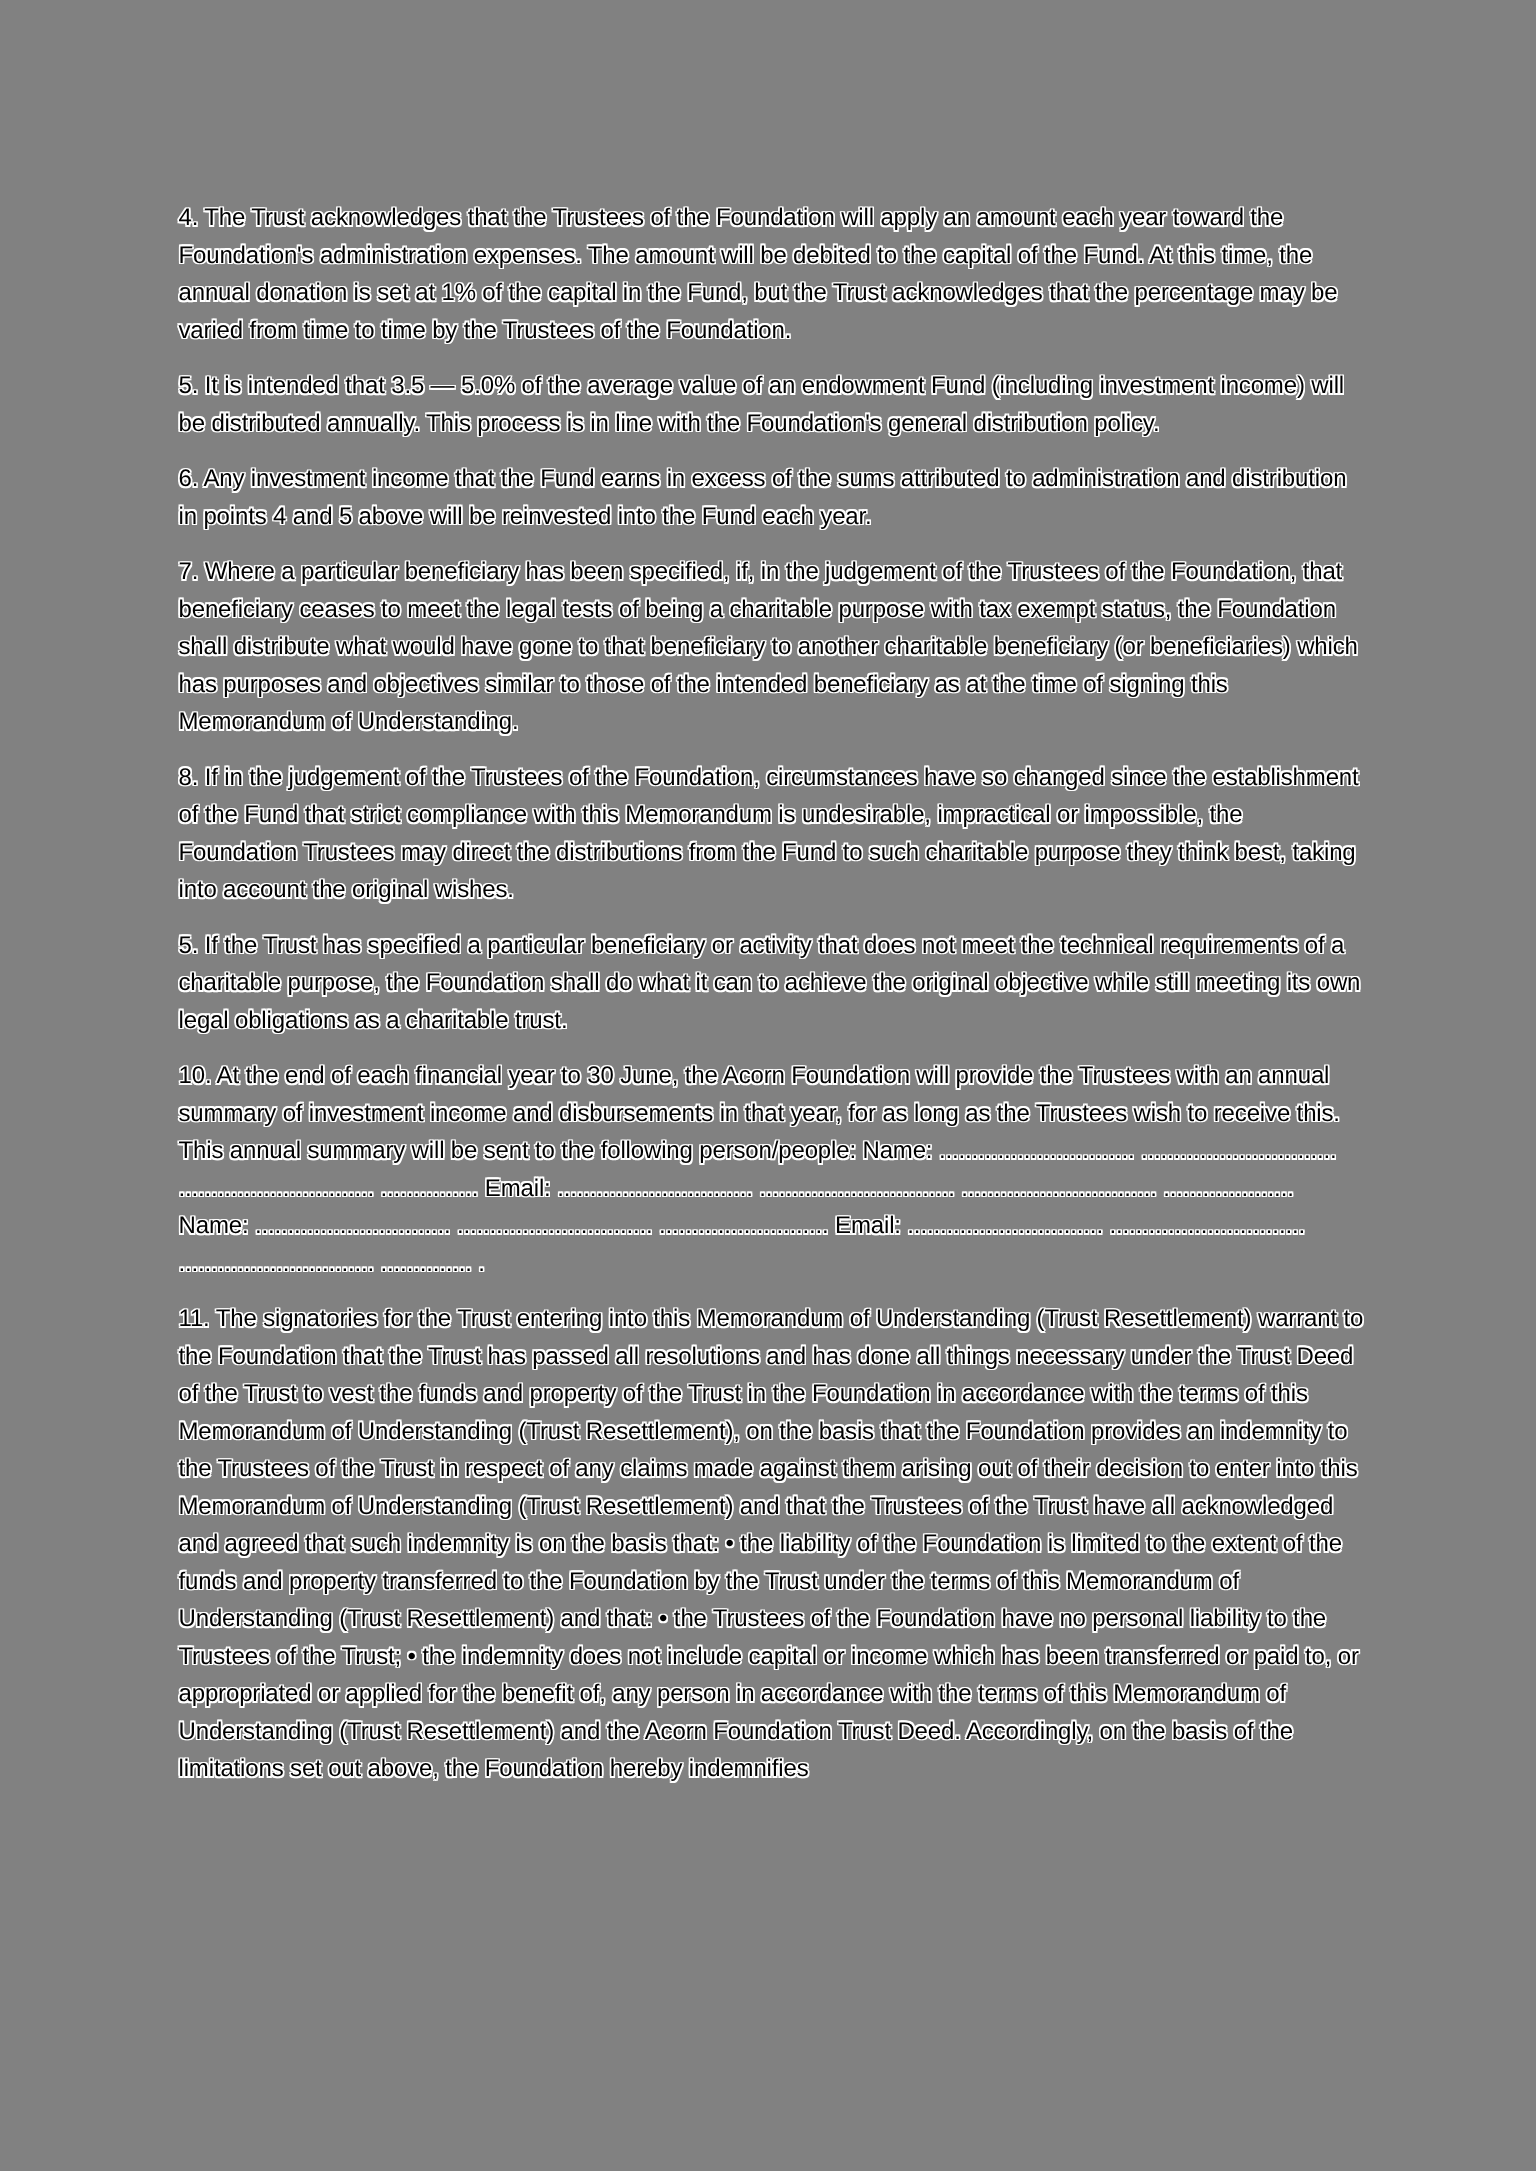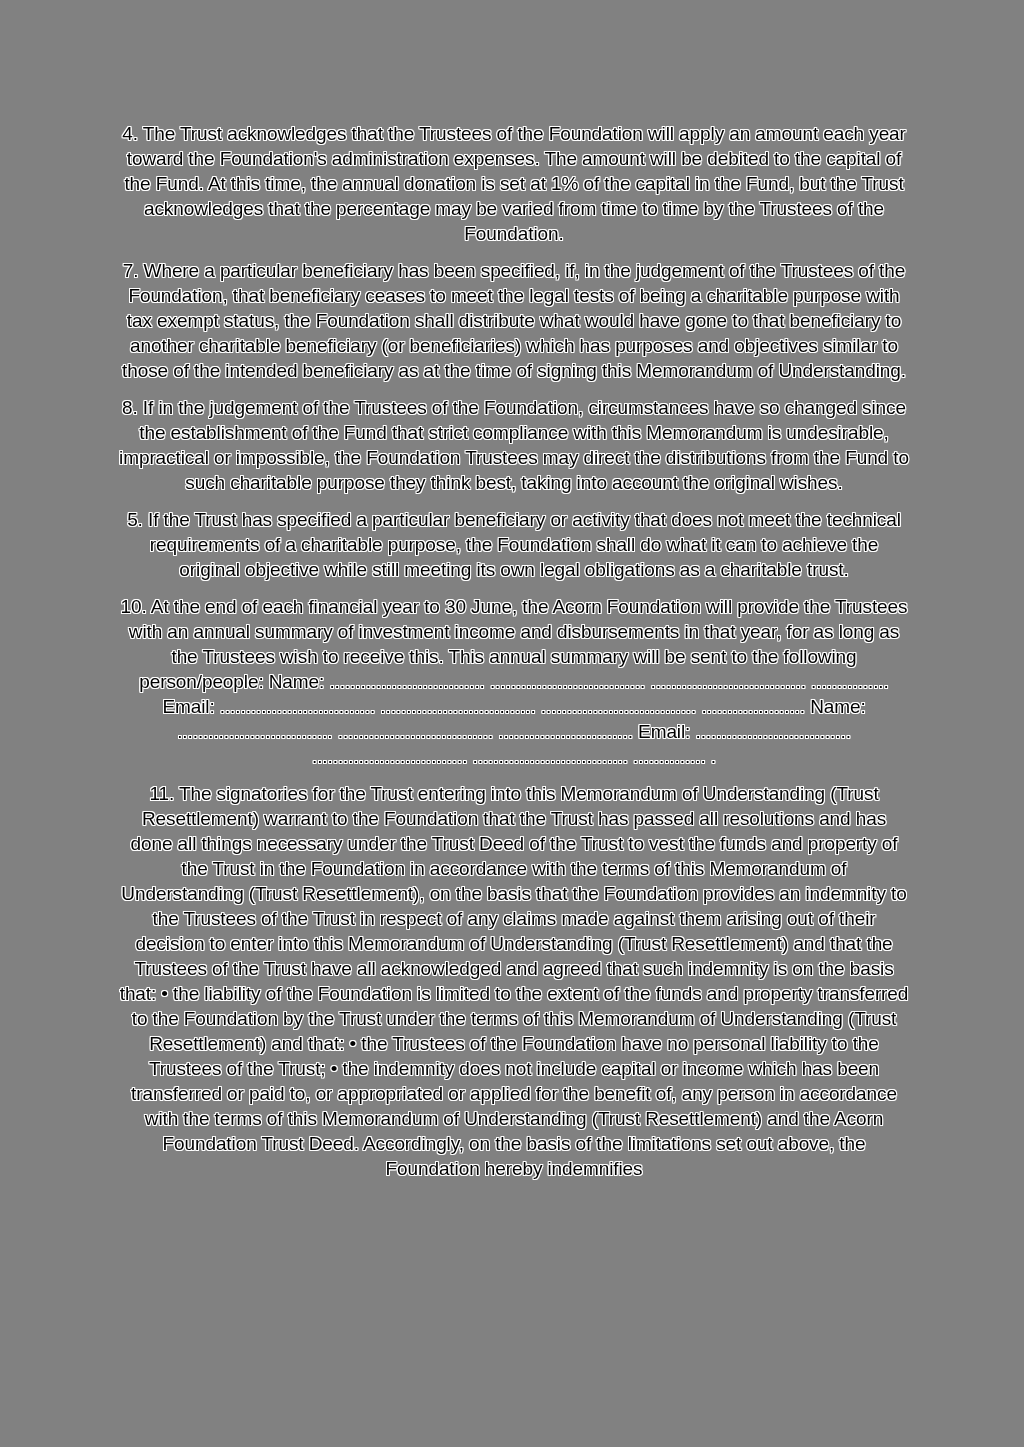--- a/index.html
+++ b/index.html
@@ -13,44 +13,46 @@
     overflow: hidden;
     position: relative;
   }
   .doc {
     position: absolute;
     left: 119px;
     top: 121px;
     width: 790px;
   }
   .para {
-    margin: 0 0 12px 0;
+    margin: 12px 0 12px 0;
     font-family: "Liberation Sans", sans-serif;
     font-weight: 400;
-    font-size: 19px;
+    font-size: 16px;
     line-height: 25px;
     letter-spacing: -0.1px;
     color: #000000;
-    text-align: center;
+    text-align: left;
     overflow-wrap: break-word;
     
     text-shadow:
       -1px -1px 0 #ffffff,
        0   -1px 0 #ffffff,
        1px -1px 0 #ffffff,
       -1px  0   0 #ffffff,
        1px  0   0 #ffffff,
       -1px  1px 0 #ffffff,
        0    1px 0 #ffffff,
        1px  1px 0 #ffffff;
   }
 </style>
 </head>
 <body>
 
 <div class="doc">
   <p class="para">4. The Trust acknowledges that the Trustees of the Foundation will apply an amount each year toward the Foundation's administration expenses. The amount will be debited to the capital of the Fund. At this time, the annual donation is set at 1% of the capital in the Fund, but the Trust acknowledges that the percentage may be varied from time to time by the Trustees of the Foundation.</p>
+  <p class="para">5. It is intended that 3.5 — 5.0% of the average value of an endowment Fund (including investment income) will be distributed annually. This process is in line with the Foundation's general distribution policy.</p>
+  <p class="para">6. Any investment income that the Fund earns in excess of the sums attributed to administration and distribution in points 4 and 5 above will be reinvested into the Fund each year.</p>
   <p class="para">7. Where a particular beneficiary has been specified, if, in the judgement of the Trustees of the Foundation, that beneficiary ceases to meet the legal tests of being a charitable purpose with tax exempt status, the Foundation shall distribute what would have gone to that beneficiary to another charitable beneficiary (or beneficiaries) which has purposes and objectives similar to those of the intended beneficiary as at the time of signing this Memorandum of Understanding.</p>
   <p class="para">8. If in the judgement of the Trustees of the Foundation, circumstances have so changed since the establishment of the Fund that strict compliance with this Memorandum is undesirable, impractical or impossible, the Foundation Trustees may direct the distributions from the Fund to such charitable purpose they think best, taking into account the original wishes.</p>
   <p class="para">5. If the Trust has specified a particular beneficiary or activity that does not meet the technical requirements of a charitable purpose, the Foundation shall do what it can to achieve the original objective while still meeting its own legal obligations as a charitable trust.</p>
   <p class="para">10. At the end of each financial year to 30 June, the Acorn Foundation will provide the Trustees with an annual summary of investment income and disbursements in that year, for as long as the Trustees wish to receive this. This annual summary will be sent to the following person/people: Name: .............................. .............................. .............................. ............... Email: .............................. .............................. .............................. .................... Name: .............................. .............................. .......................... Email: .............................. .............................. .............................. .............. .</p>
   <p class="para">11. The signatories for the Trust entering into this Memorandum of Understanding (Trust Resettlement) warrant to the Foundation that the Trust has passed all resolutions and has done all things necessary under the Trust Deed of the Trust to vest the funds and property of the Trust in the Foundation in accordance with the terms of this Memorandum of Understanding (Trust Resettlement), on the basis that the Foundation provides an indemnity to the Trustees of the Trust in respect of any claims made against them arising out of their decision to enter into this Memorandum of Understanding (Trust Resettlement) and that the Trustees of the Trust have all acknowledged and agreed that such indemnity is on the basis that: • the liability of the Foundation is limited to the extent of the funds and property transferred to the Foundation by the Trust under the terms of this Memorandum of Understanding (Trust Resettlement) and that: • the Trustees of the Foundation have no personal liability to the Trustees of the Trust; • the indemnity does not include capital or income which has been transferred or paid to, or appropriated or applied for the benefit of, any person in accordance with the terms of this Memorandum of Understanding (Trust Resettlement) and the Acorn Foundation Trust Deed. Accordingly, on the basis of the limitations set out above, the Foundation hereby indemnifies</p>
 </div>
 
 </body></html>

